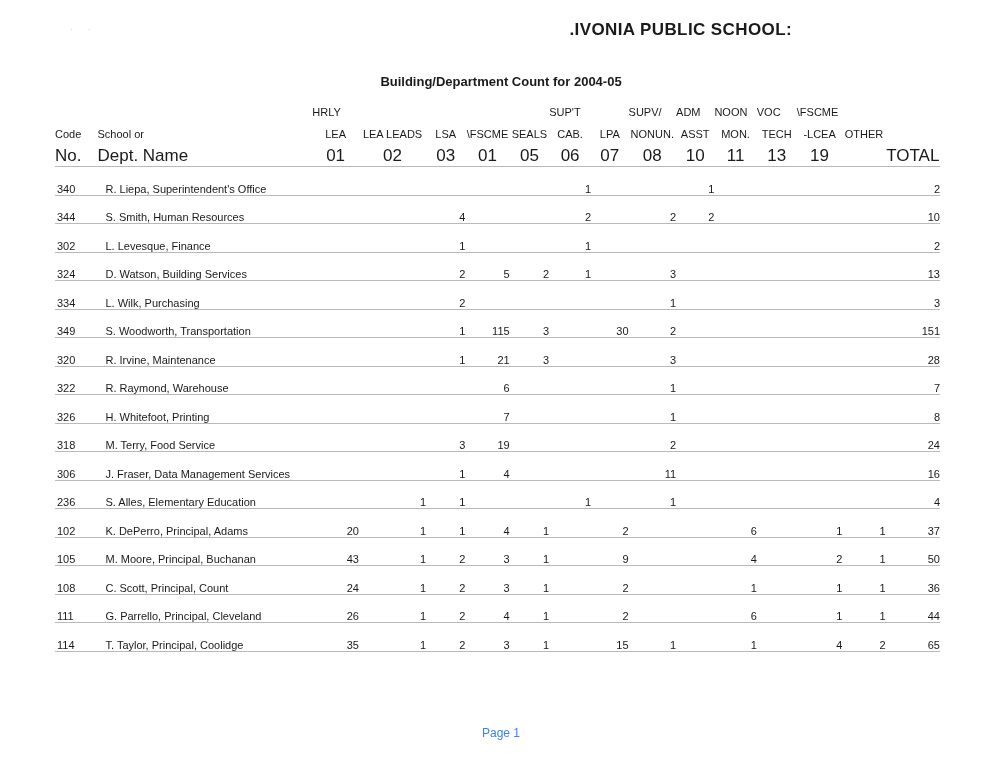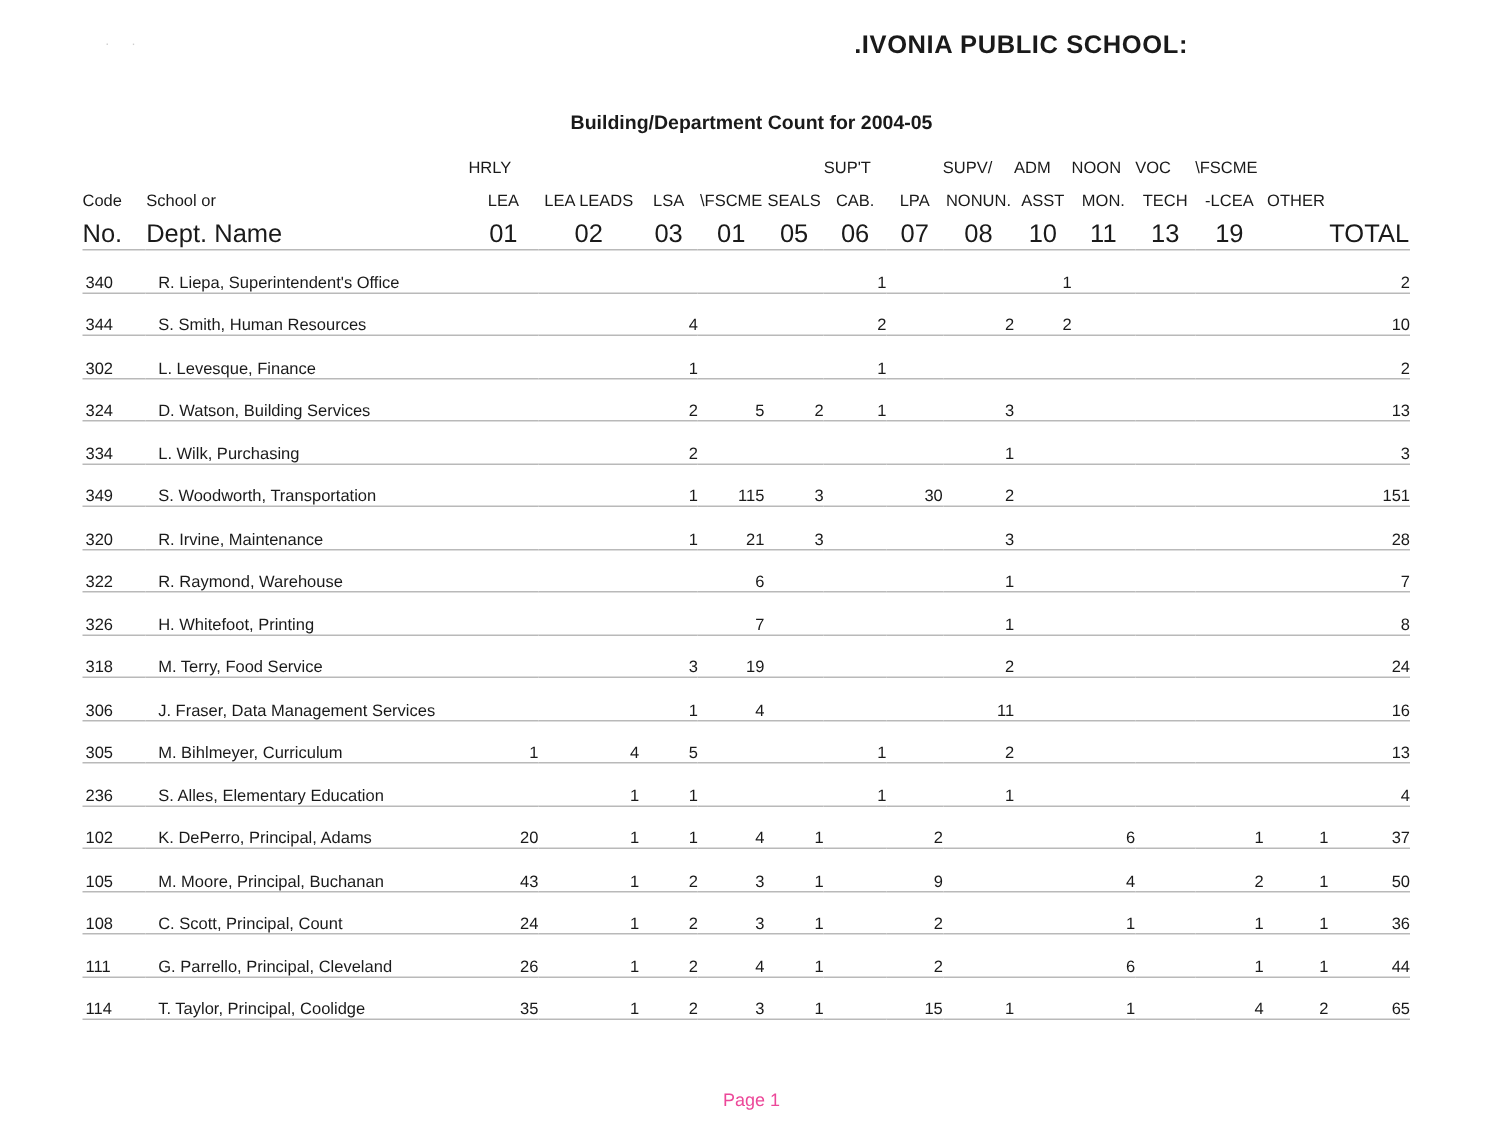--- a/index.html
+++ b/index.html
@@ -130,21 +130,21 @@
   col.c-other  { width: 46px; }
   col.c-total  { width: 55px; }
   .pad-r { padding-right: 4px; }
   .footer-page {
     position: absolute;
     top: 726px;
     left: 0;
     width: 1002px;
     text-align: center;
     font-size: 12px;
-    color: #ec4899;
+    color: #3b82f6;
   }
 </style>
 </head>
 <body>
 
 <div class="page">
 
   <div class="faint-mark">· ·</div>
 
   <div class="doc-title">.IVONIA PUBLIC SCHOOL:</div>
@@ -418,38 +418,20 @@
             <td></td>
             <td>11</td>
             <td></td>
             <td></td>
             <td></td>
             <td></td>
             <td></td>
             <td class="pad-r">16</td>
           </tr>
           <tr class="data-row">
-            <td class="code">305</td>
-            <td class="name">M. Bihlmeyer, Curriculum</td>
-            <td>1</td>
-            <td>4</td>
-            <td>5</td>
-            <td></td>
-            <td></td>
-            <td>1</td>
-            <td></td>
-            <td>2</td>
-            <td></td>
-            <td></td>
-            <td></td>
-            <td></td>
-            <td></td>
-            <td class="pad-r">13</td>
-          </tr>
-          <tr class="data-row">
             <td class="code">236</td>
             <td class="name">S. Alles, Elementary Education</td>
             <td></td>
             <td>1</td>
             <td>1</td>
             <td></td>
             <td></td>
             <td>1</td>
             <td></td>
             <td>1</td>

